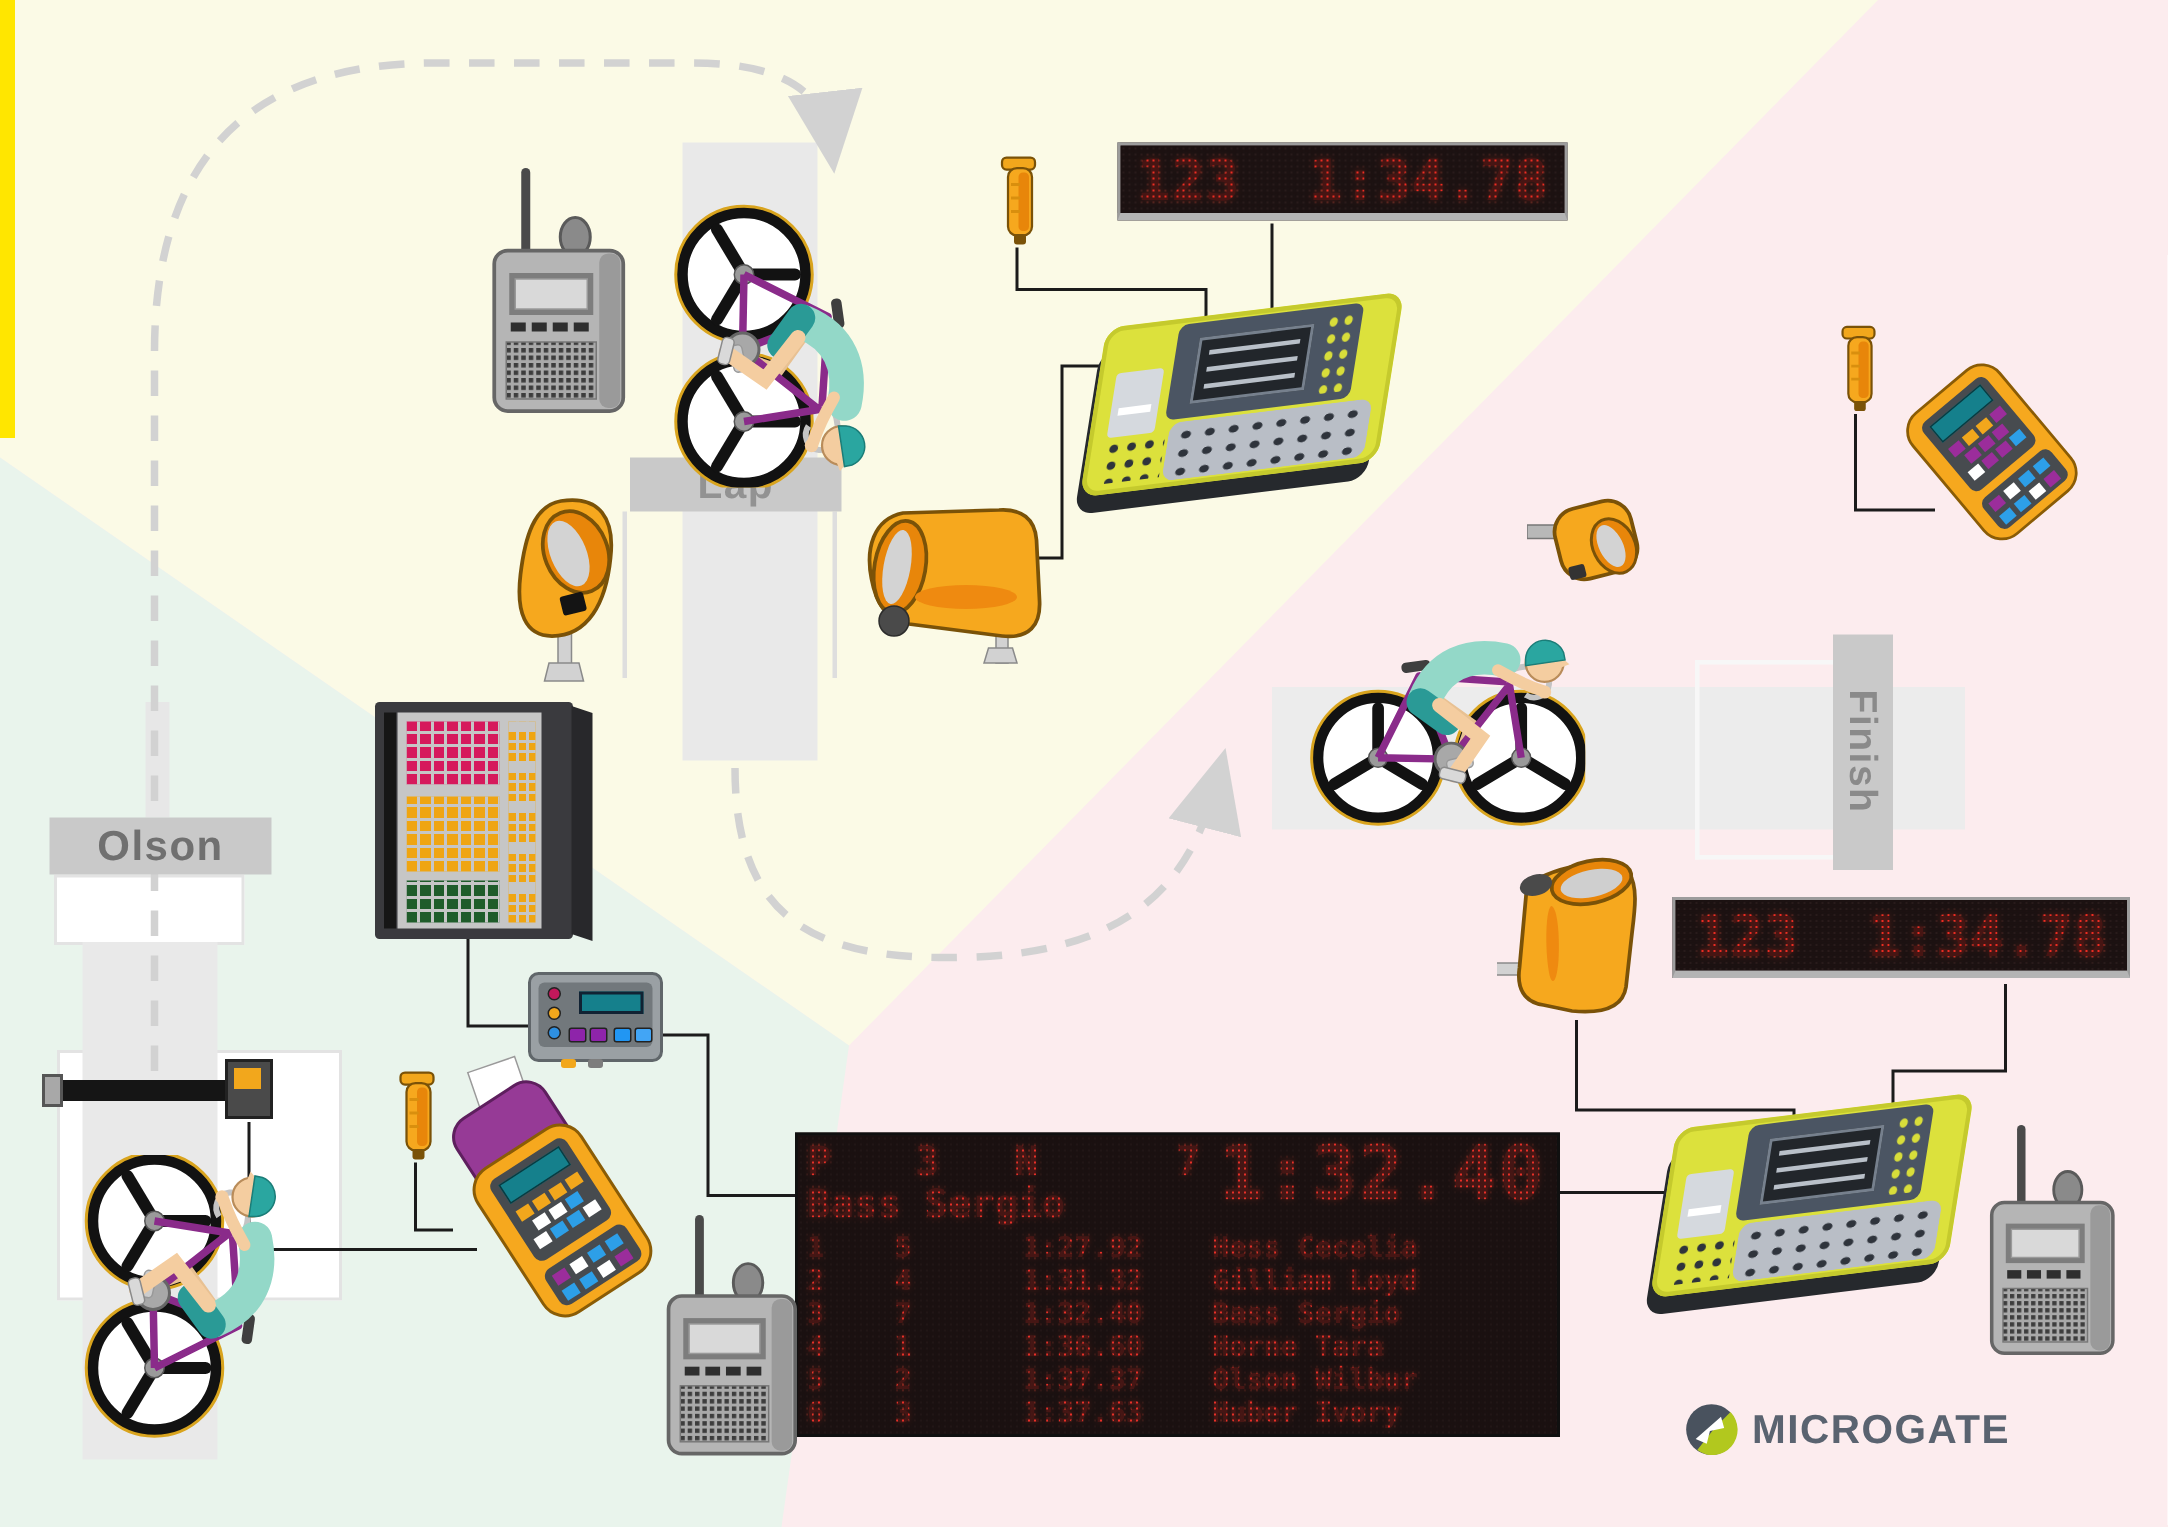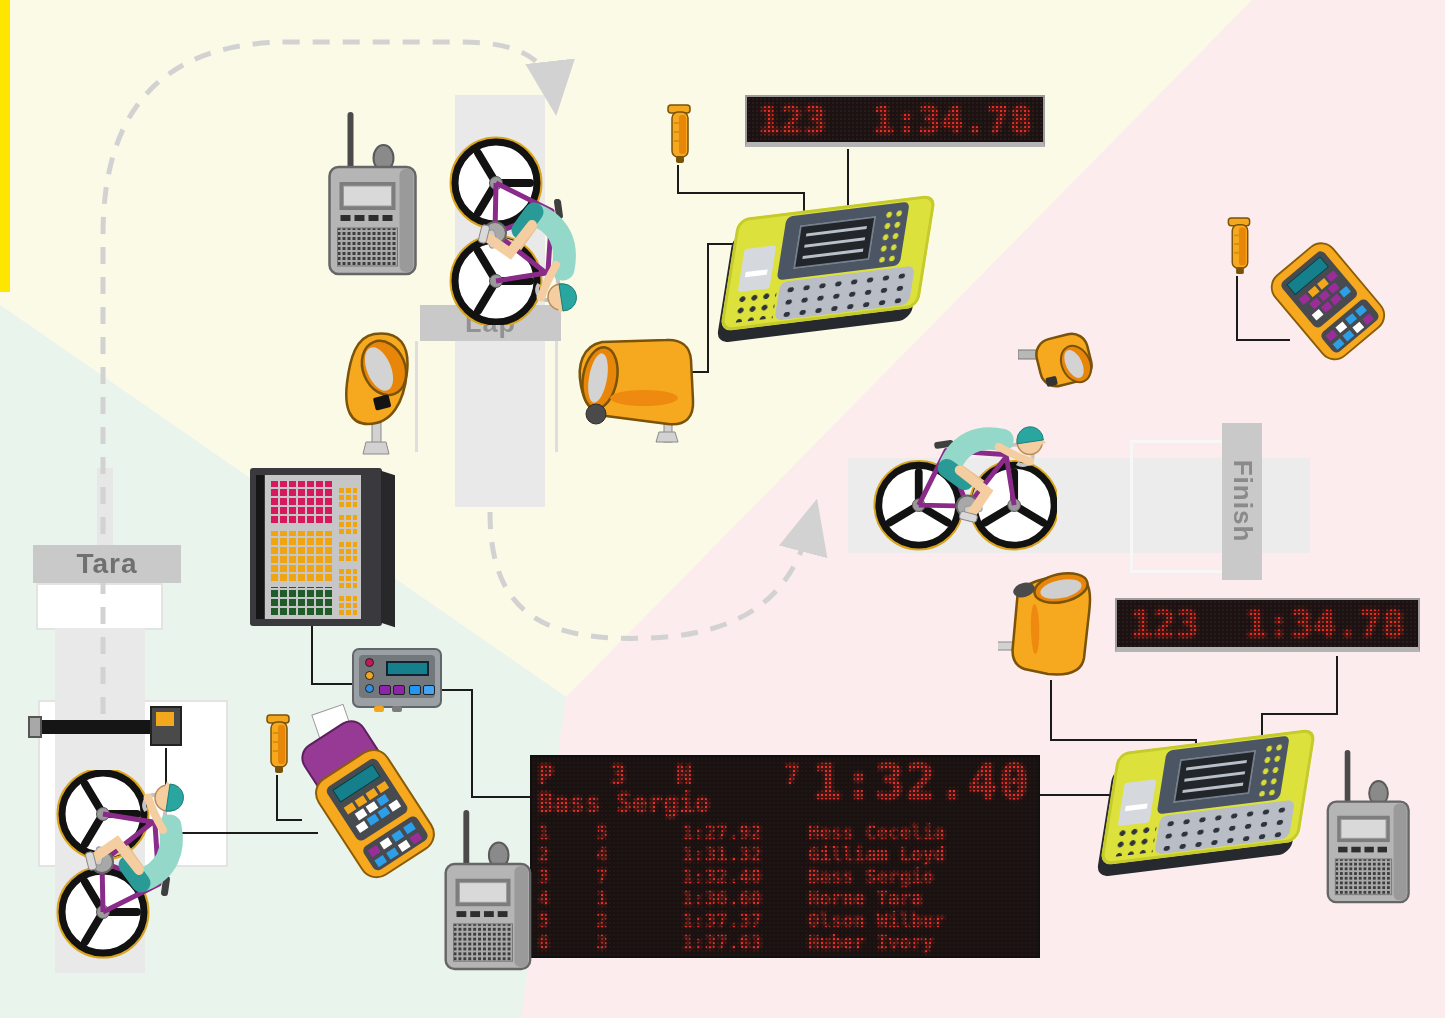--- a/index.html
+++ b/index.html
@@ -143,21 +143,21 @@
       </marker>
     </defs>
     <path class="dash" d="M103,714 V235 Q103,42 290,42 H462 Q548,42 554,96" marker-end="url(#arr)"></path>
     <path class="dash" d="M490,512 C490,615 545,642 650,638 C770,633 798,572 812,518" marker-end="url(#arr)"></path>
   </svg>
 
   <div class="banner" style="left:420px;top:305px;width:141px;height:36px;font-size:27px;color:#929292">
     <span>Lap</span>
   </div>
   <div class="banner" style="left:33px;top:545px;width:148px;height:38px;font-size:28px;color:#707070">
-    <span>Tara</span>
+    <span>Olson</span>
   </div>
   <div class="banner finish-banner" style="left:1222px;top:423px;width:40px;height:157px;font-size:26px;color:#8a8a8a">
     <span>Finish</span>
   </div>
 
   <svg class="abs" width="1445" height="1018" style="left:0;top:0">
     <path class="wire" d="M848,149 V216"></path>
     <path class="wire" d="M678,165 V193 H804 V224"></path>
     <path class="wire" d="M688,372 H708 V244 H736"></path>
     <path class="wire" d="M1040,795 H1116"></path>
@@ -480,14 +480,20 @@
   <svg class="abs" style="left:872px;top:395px" width="185" height="158">
       <use href="#cyclist"></use>
     </svg>
   <svg class="abs" style="left:433px;top:150px;transform:rotate(90deg)" width="190" height="160">
       <use href="#cyclist"></use>
     </svg>
   <svg class="abs" style="left:40px;top:785px;transform:rotate(90deg) scaleX(-1)" width="190" height="160">
       <use href="#cyclist"></use>
     </svg>
 
+  <div class="logo" style="left:1122px;top:934px">
+    <svg width="38" height="38">
+        <use href="#mglogo"></use>
+      </svg>
+    <span class="logo-text">MICROGATE</span>
+  </div>
 
 </div>
 
 </body></html>

